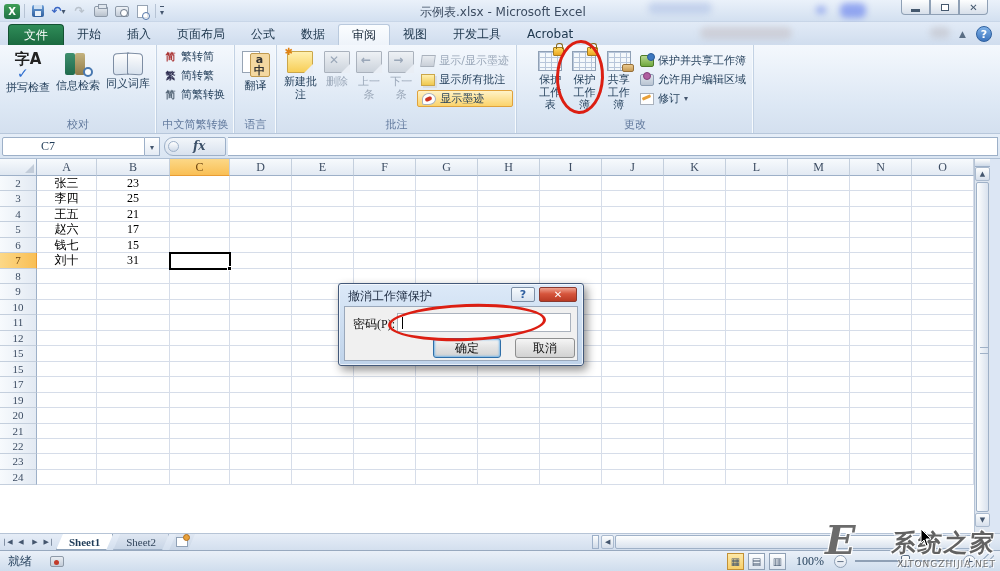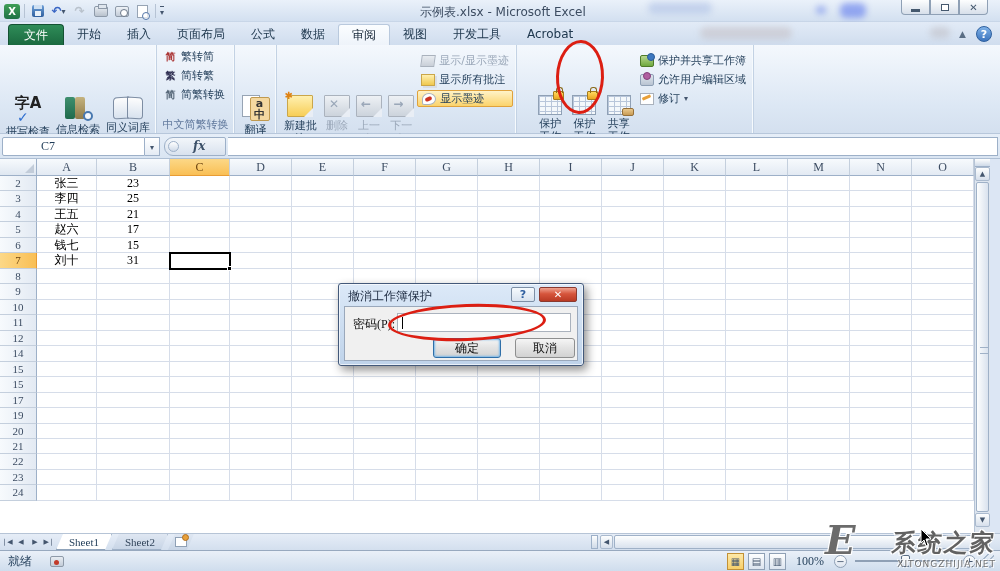--- a/index.html
+++ b/index.html
@@ -55,21 +55,21 @@
     color:#fff; font-weight:bold; font-size:11px; text-align:center; line-height:16px; border:1px solid #2d5f9e; }
 
   
   #ribbon { left:0; top:45px; width:1000px; height:89px;
     background:linear-gradient(#f4f8fd,#dce7f4 70%,#d4e0ef); border-bottom:1px solid #b7c7db; display:flex; }
   .rgroup { height:100%; display:flex; flex-direction:column; border-right:1px solid #c3d2e4; box-shadow:inset -1px 0 0 #f6fafd; }
   .rgroup-body { flex:1; display:flex; align-items:flex-start; padding:3px 3px 0 3px; }
   .rgroup-label { height:15px; font-size:11px; color:#60789c; text-align:center; line-height:14px; }
   .lbtn { display:flex; flex-direction:column; align-items:center; justify-content:flex-start;
     padding:3px 3px 1px; border-radius:3px; font-size:11px; line-height:1.15; text-align:center; white-space:pre-line; }
-  .lbtn .ic { margin-bottom:3px;margin-top:44px; }
+  .lbtn .ic { margin-bottom:3px; }
   .disabled { color:#9aa7b8; }
   .smcol { display:flex; flex-direction:column; gap:2px; padding-top:4px; }
   .sbtn { display:flex; align-items:center; gap:4px; font-size:11px; height:17px; padding:0 4px; border-radius:2px; white-space:nowrap; }
   .sbtn.hl { background:linear-gradient(#fff3c8,#fbd36b); border:1px solid #e0a23c; }
   .drop { font-size:8px; color:#44566e; }
 
   
   .ic-spell { position:relative; width:34px; height:28px; font-weight:bold; }
   .ic-spell .za { font-size:15px; color:#222; }
   .ic-spell .chk { position:absolute; left:6px; bottom:-2px; color:#2f6fd0; font-size:14px; }
@@ -146,21 +146,21 @@
   .vsplit { height:8px; background:linear-gradient(#fdfefe,#cfdae8); border-bottom:1px solid #9db0c8; }
   .sarrow { height:14px; display:flex; align-items:center; justify-content:center; font-size:7px; color:#44566e;
     background:linear-gradient(#fdfefe,#d6dfeb); border:1px solid #aabace; border-radius:2px; }
   #vthumb { margin:1px 1px; height:330px; background:linear-gradient(90deg,#fdfefe,#d9e2ee); border:1px solid #9fb1c7; border-radius:2px; position:relative; }
   #vthumb::after { content:""; position:absolute; left:3px; top:50%; width:8px; height:5px;
     border-top:1px solid #9fb1c7; border-bottom:1px solid #9fb1c7; }
   #sheetbar { left:0; top:533px; width:1000px; height:17px; background:linear-gradient(#e6edf7,#d3dfee); border-top:1px solid #b6c4d6; display:flex; align-items:stretch; }
   .navbtn { width:14px; display:flex; align-items:center; justify-content:center; font-size:7px; color:#44566e; }
   .stab { padding:0 12px; display:flex; align-items:center; font-size:11px; font-family:"Liberation Serif","DejaVu Serif",serif;
     clip-path:polygon(7px 0,100% 0,calc(100% - 7px) 100%,0 100%); }
-  .stab.active { background:#fff; border:1px solid #8fa3ba; border-top:none; font-weight:normal; }
+  .stab.active { background:#fff; border:1px solid #8fa3ba; border-top:none; font-weight:bold; }
   .stab.inactive { background:linear-gradient(#dfe7f2,#c8d5e6); border:1px solid #9fb1c7; border-top:none; color:#33465c; }
   .instab { width:26px; display:flex; align-items:center; justify-content:center;
     clip-path:polygon(7px 0,100% 0,calc(100% - 7px) 100%,0 100%); background:linear-gradient(#dfe7f2,#c8d5e6); }
   .insheet { width:12px; height:10px; background:#fff; border:1px solid #8fa0b5; position:relative; }
   .insheet::after { content:""; position:absolute; right:-3px; top:-4px; width:5px; height:5px; border-radius:50%; background:#e8a03a; border:1px solid #b07020; }
   #tabsplit { width:7px; background:linear-gradient(#fdfefe,#cfdae8); border:1px solid #9db0c8; margin:1px 2px; }
   #hscroll { flex:1; display:flex; align-items:stretch; margin:1px 0; }
   #hthumb { flex:1; background:linear-gradient(#fdfefe,#d9e2ee); border:1px solid #9fb1c7; border-radius:2px; margin:0 1px; }
   .harrow { width:13px; display:flex; align-items:center; justify-content:center; font-size:7px; color:#44566e;
     background:linear-gradient(#fdfefe,#d6dfeb); border:1px solid #aabace; border-radius:2px; }
@@ -285,20 +285,21 @@
       </div>
       <div class="lbtn">
         <div class="ic ic-books"><div class="book1"></div><div class="book2"></div><div class="mag"></div></div>
         <span>信息检索</span>
       </div>
       <div class="lbtn">
         <div class="ic ic-openbook"></div>
         <span>同义词库</span>
       </div>
     </div>
+    <div class="rgroup-label">校对</div>
   </div>
 
   <div class="rgroup" style="width:78px">
     <div class="rgroup-body" style="flex-direction:column;align-items:stretch;gap:2px">
       <div class="sbtn">
         <span class="zh-ic" style="color:#a33">简</span>
         <span>繁转简</span>
       </div>
       <div class="sbtn">
         <span class="zh-ic" style="color:#335">繁</span>
@@ -618,38 +619,20 @@
         <div class="cell" style="width: 62px;"></div>
         <div class="cell" style="width: 62px;"></div>
         <div class="cell" style="width: 62px;"></div>
         <div class="cell" style="width: 62px;"></div>
         <div class="cell" style="width: 62px;"></div>
         <div class="cell" style="width: 62px;"></div>
         <div class="cell" style="width: 62px;"></div>
         <div class="cell" style="width: 62px;"></div>
       </div>
       <div class="grow">
-        <div class="row-h">14</div>
-        <div class="cell" style="width: 60px;"></div>
-        <div class="cell" style="width: 73px;"></div>
-        <div class="cell" style="width: 60px;"></div>
-        <div class="cell" style="width: 62px;"></div>
-        <div class="cell" style="width: 62px;"></div>
-        <div class="cell" style="width: 62px;"></div>
-        <div class="cell" style="width: 62px;"></div>
-        <div class="cell" style="width: 62px;"></div>
-        <div class="cell" style="width: 62px;"></div>
-        <div class="cell" style="width: 62px;"></div>
-        <div class="cell" style="width: 62px;"></div>
-        <div class="cell" style="width: 62px;"></div>
-        <div class="cell" style="width: 62px;"></div>
-        <div class="cell" style="width: 62px;"></div>
-        <div class="cell" style="width: 62px;"></div>
-      </div>
-      <div class="grow">
         <div class="row-h">15</div>
         <div class="cell" style="width: 60px;"></div>
         <div class="cell" style="width: 73px;"></div>
         <div class="cell" style="width: 60px;"></div>
         <div class="cell" style="width: 62px;"></div>
         <div class="cell" style="width: 62px;"></div>
         <div class="cell" style="width: 62px;"></div>
         <div class="cell" style="width: 62px;"></div>
         <div class="cell" style="width: 62px;"></div>
         <div class="cell" style="width: 62px;"></div>

